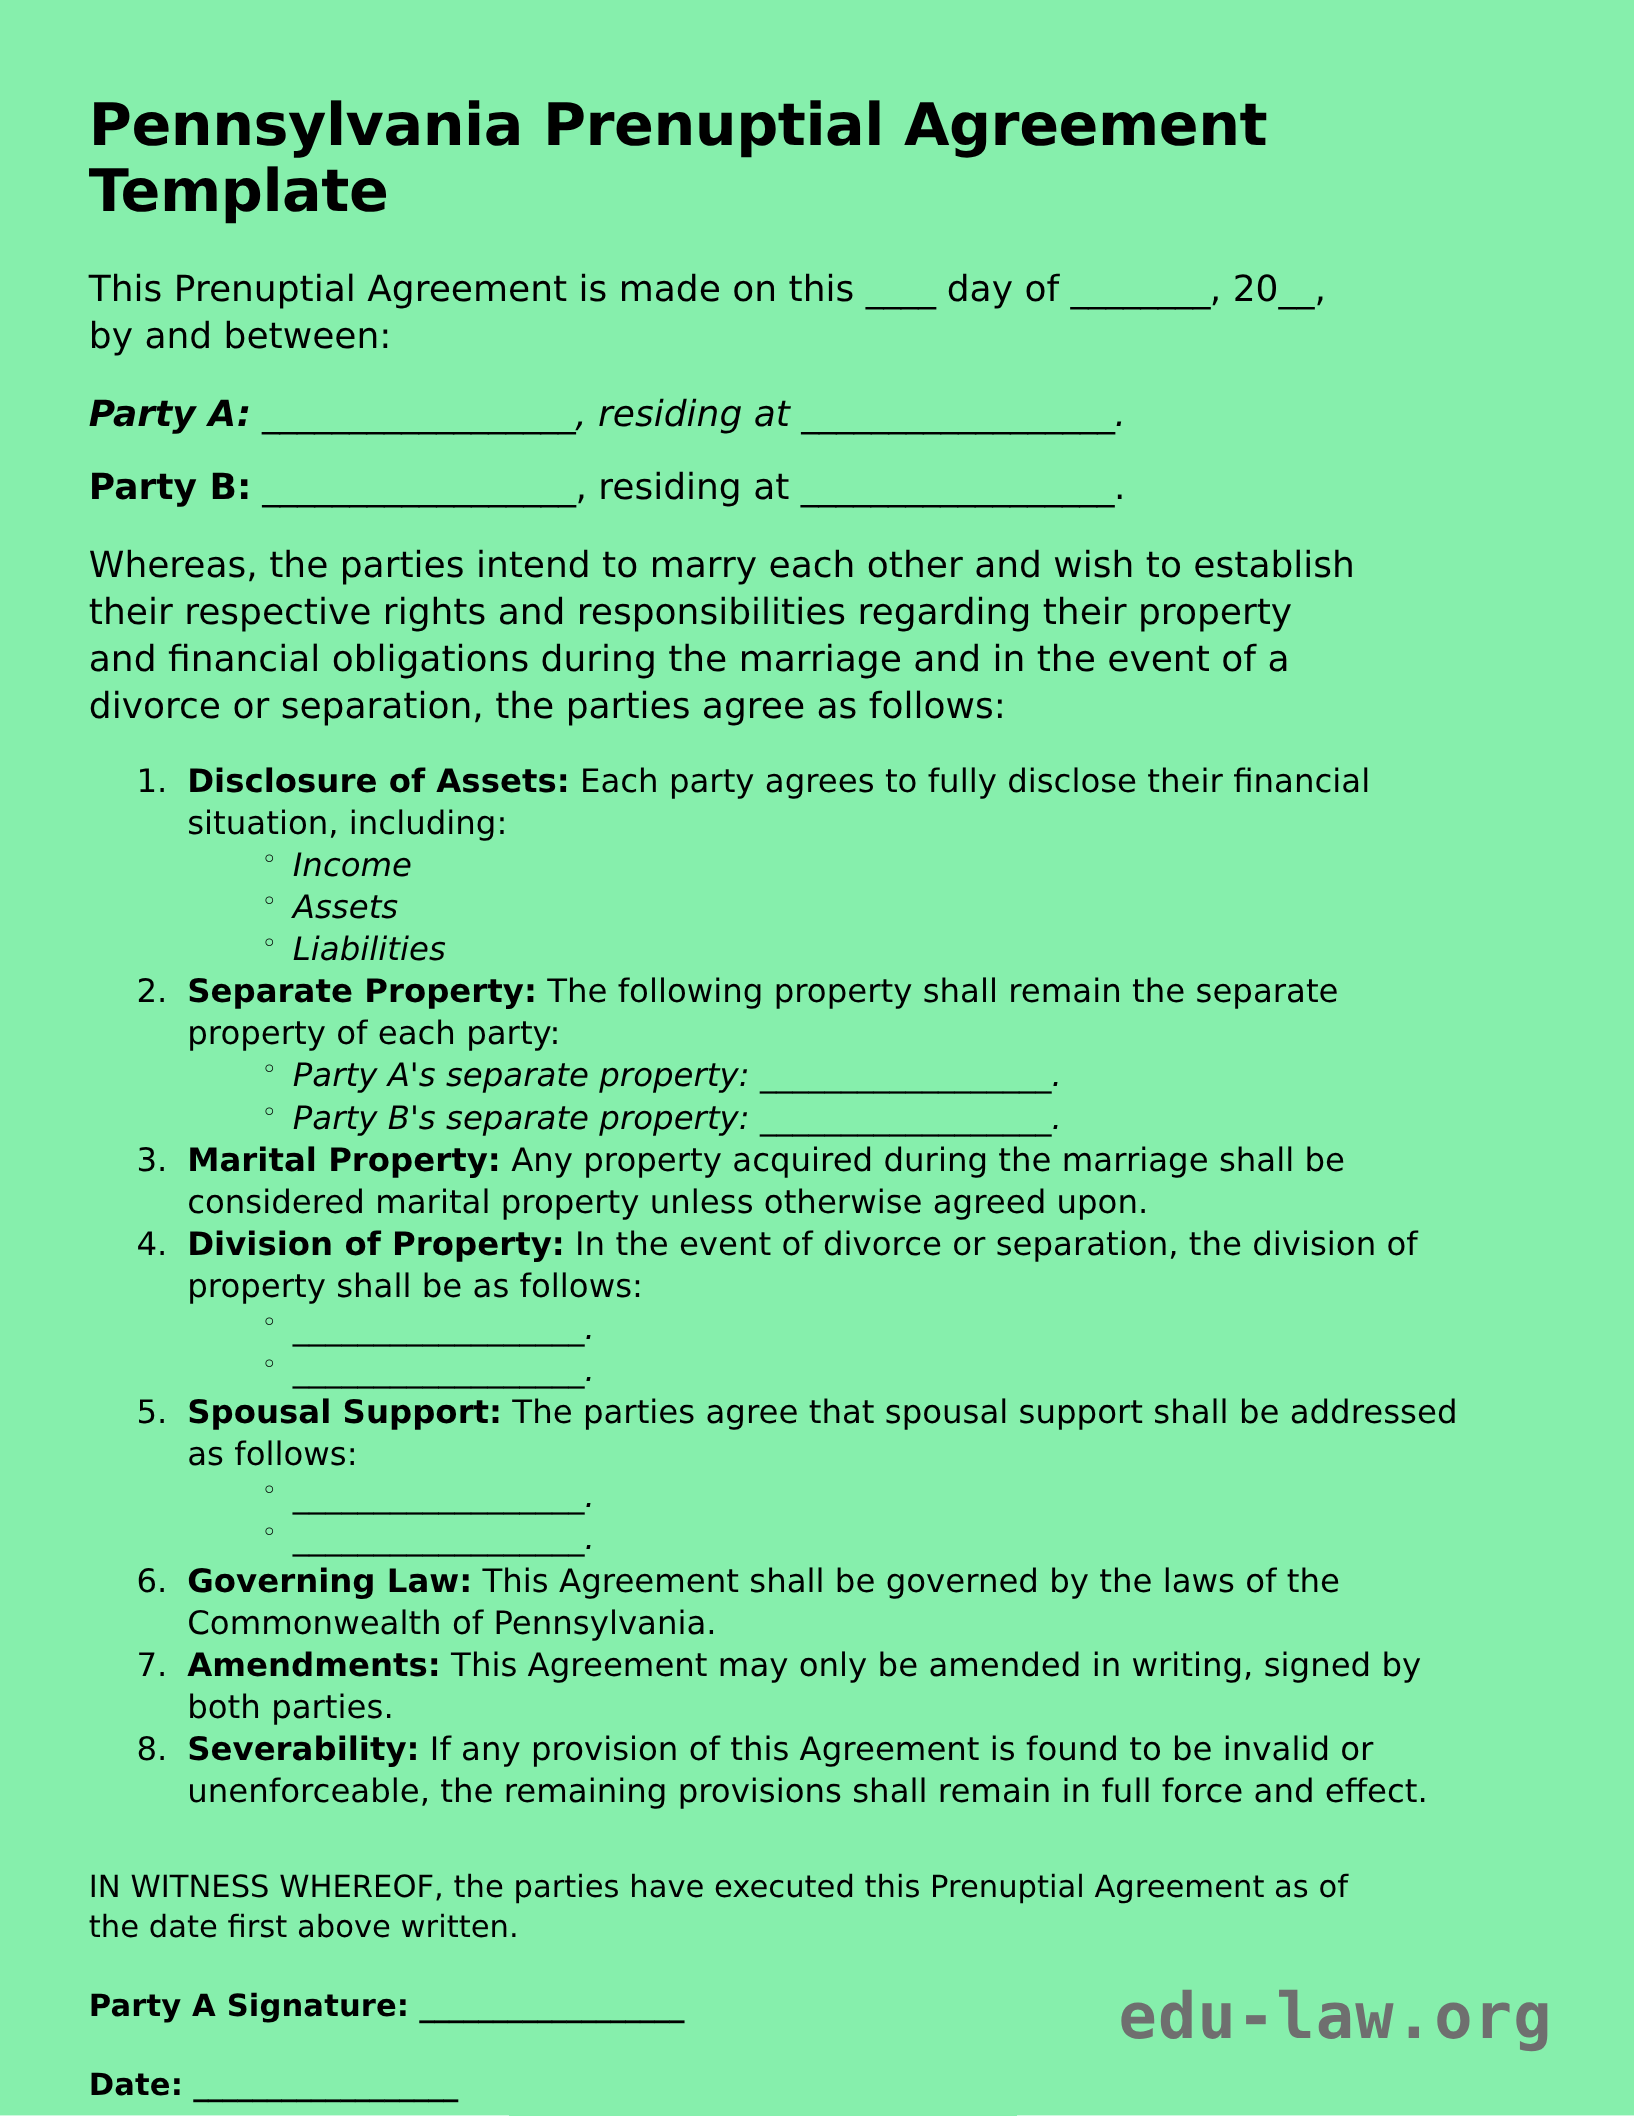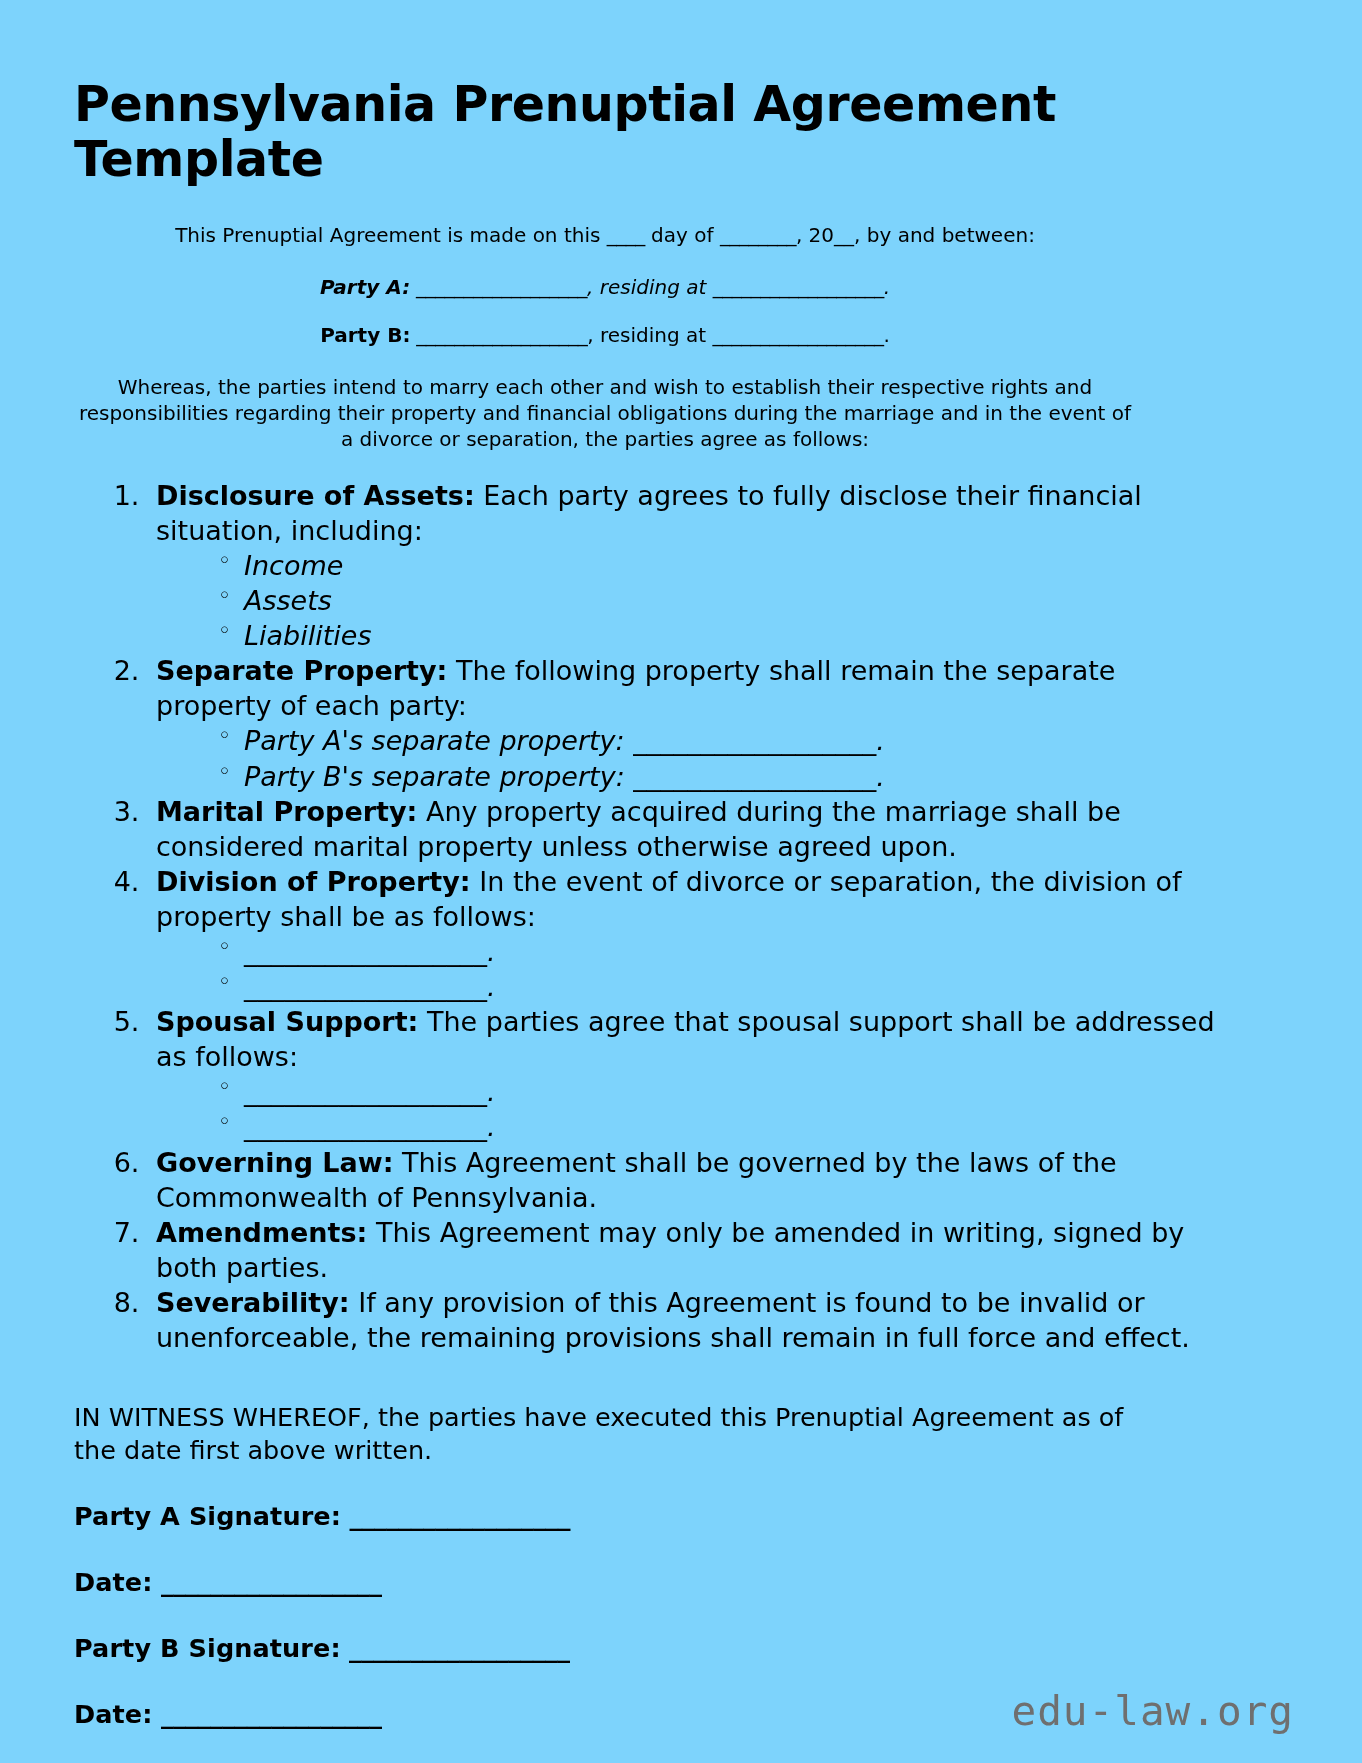--- a/index.html
+++ b/index.html
@@ -12,41 +12,40 @@
     height: 1763px;
     font-family: "DejaVu Sans", sans-serif;
     color: #000000;
     position: relative;
     overflow: hidden;
   }
   .page {
     position: relative;
     width: 1362px;
     height: 1763px;
-    background: #7dd3fc;
+    background: #86efac;
     box-sizing: border-box;
     padding: 78px 112px 0 74px;
   }
 
   h1.doc-title {
     font-family: "DejaVu Sans", sans-serif;
     font-size: 49px;
     line-height: 1.12;
     font-weight: bold;
     letter-spacing: -0.4px;
     margin: 0 0 34px 0;
     max-width: 1030px;
   }
 
   p.para {
-    font-size: 20px;
+    font-size: 30px;
     line-height: 1.30;
     margin: 0 0 26px 0;
     max-width: 1062px;
-    text-align: center;
   }
   p.para.tight { margin-bottom: 22px; font-style: italic; }
 
   .lbl { font-weight: bold; }
 
   .blank {
     letter-spacing: -0.5px;
   }
 
   ol.clauses {
@@ -94,26 +93,27 @@
     letter-spacing: 0.1px;
   }
   .sig-line .rule {
     font-weight: bold;
     letter-spacing: -0.5px;
   }
 
   .watermark {
     position: absolute;
     right: 68px;
-    bottom: 28px;
+    bottom: 52px;
     font-family: "DejaVu Sans Mono", monospace;
-    font-size: 41px;
+    font-size: 53px;
     color: #6f6f6f;
     letter-spacing: 1px;
     white-space: nowrap;
+    font-weight: bold;
   }
 </style>
 </head>
 <body>
 
 <div class="page">
 
   <h1 class="doc-title">Pennsylvania Prenuptial Agreement Template</h1>
 
   <p class="para"><span>This Prenuptial Agreement is made on this </span><span class="blank">____</span><span> day of </span><span class="blank">________</span><span>, 20__, by and between:</span></p>

